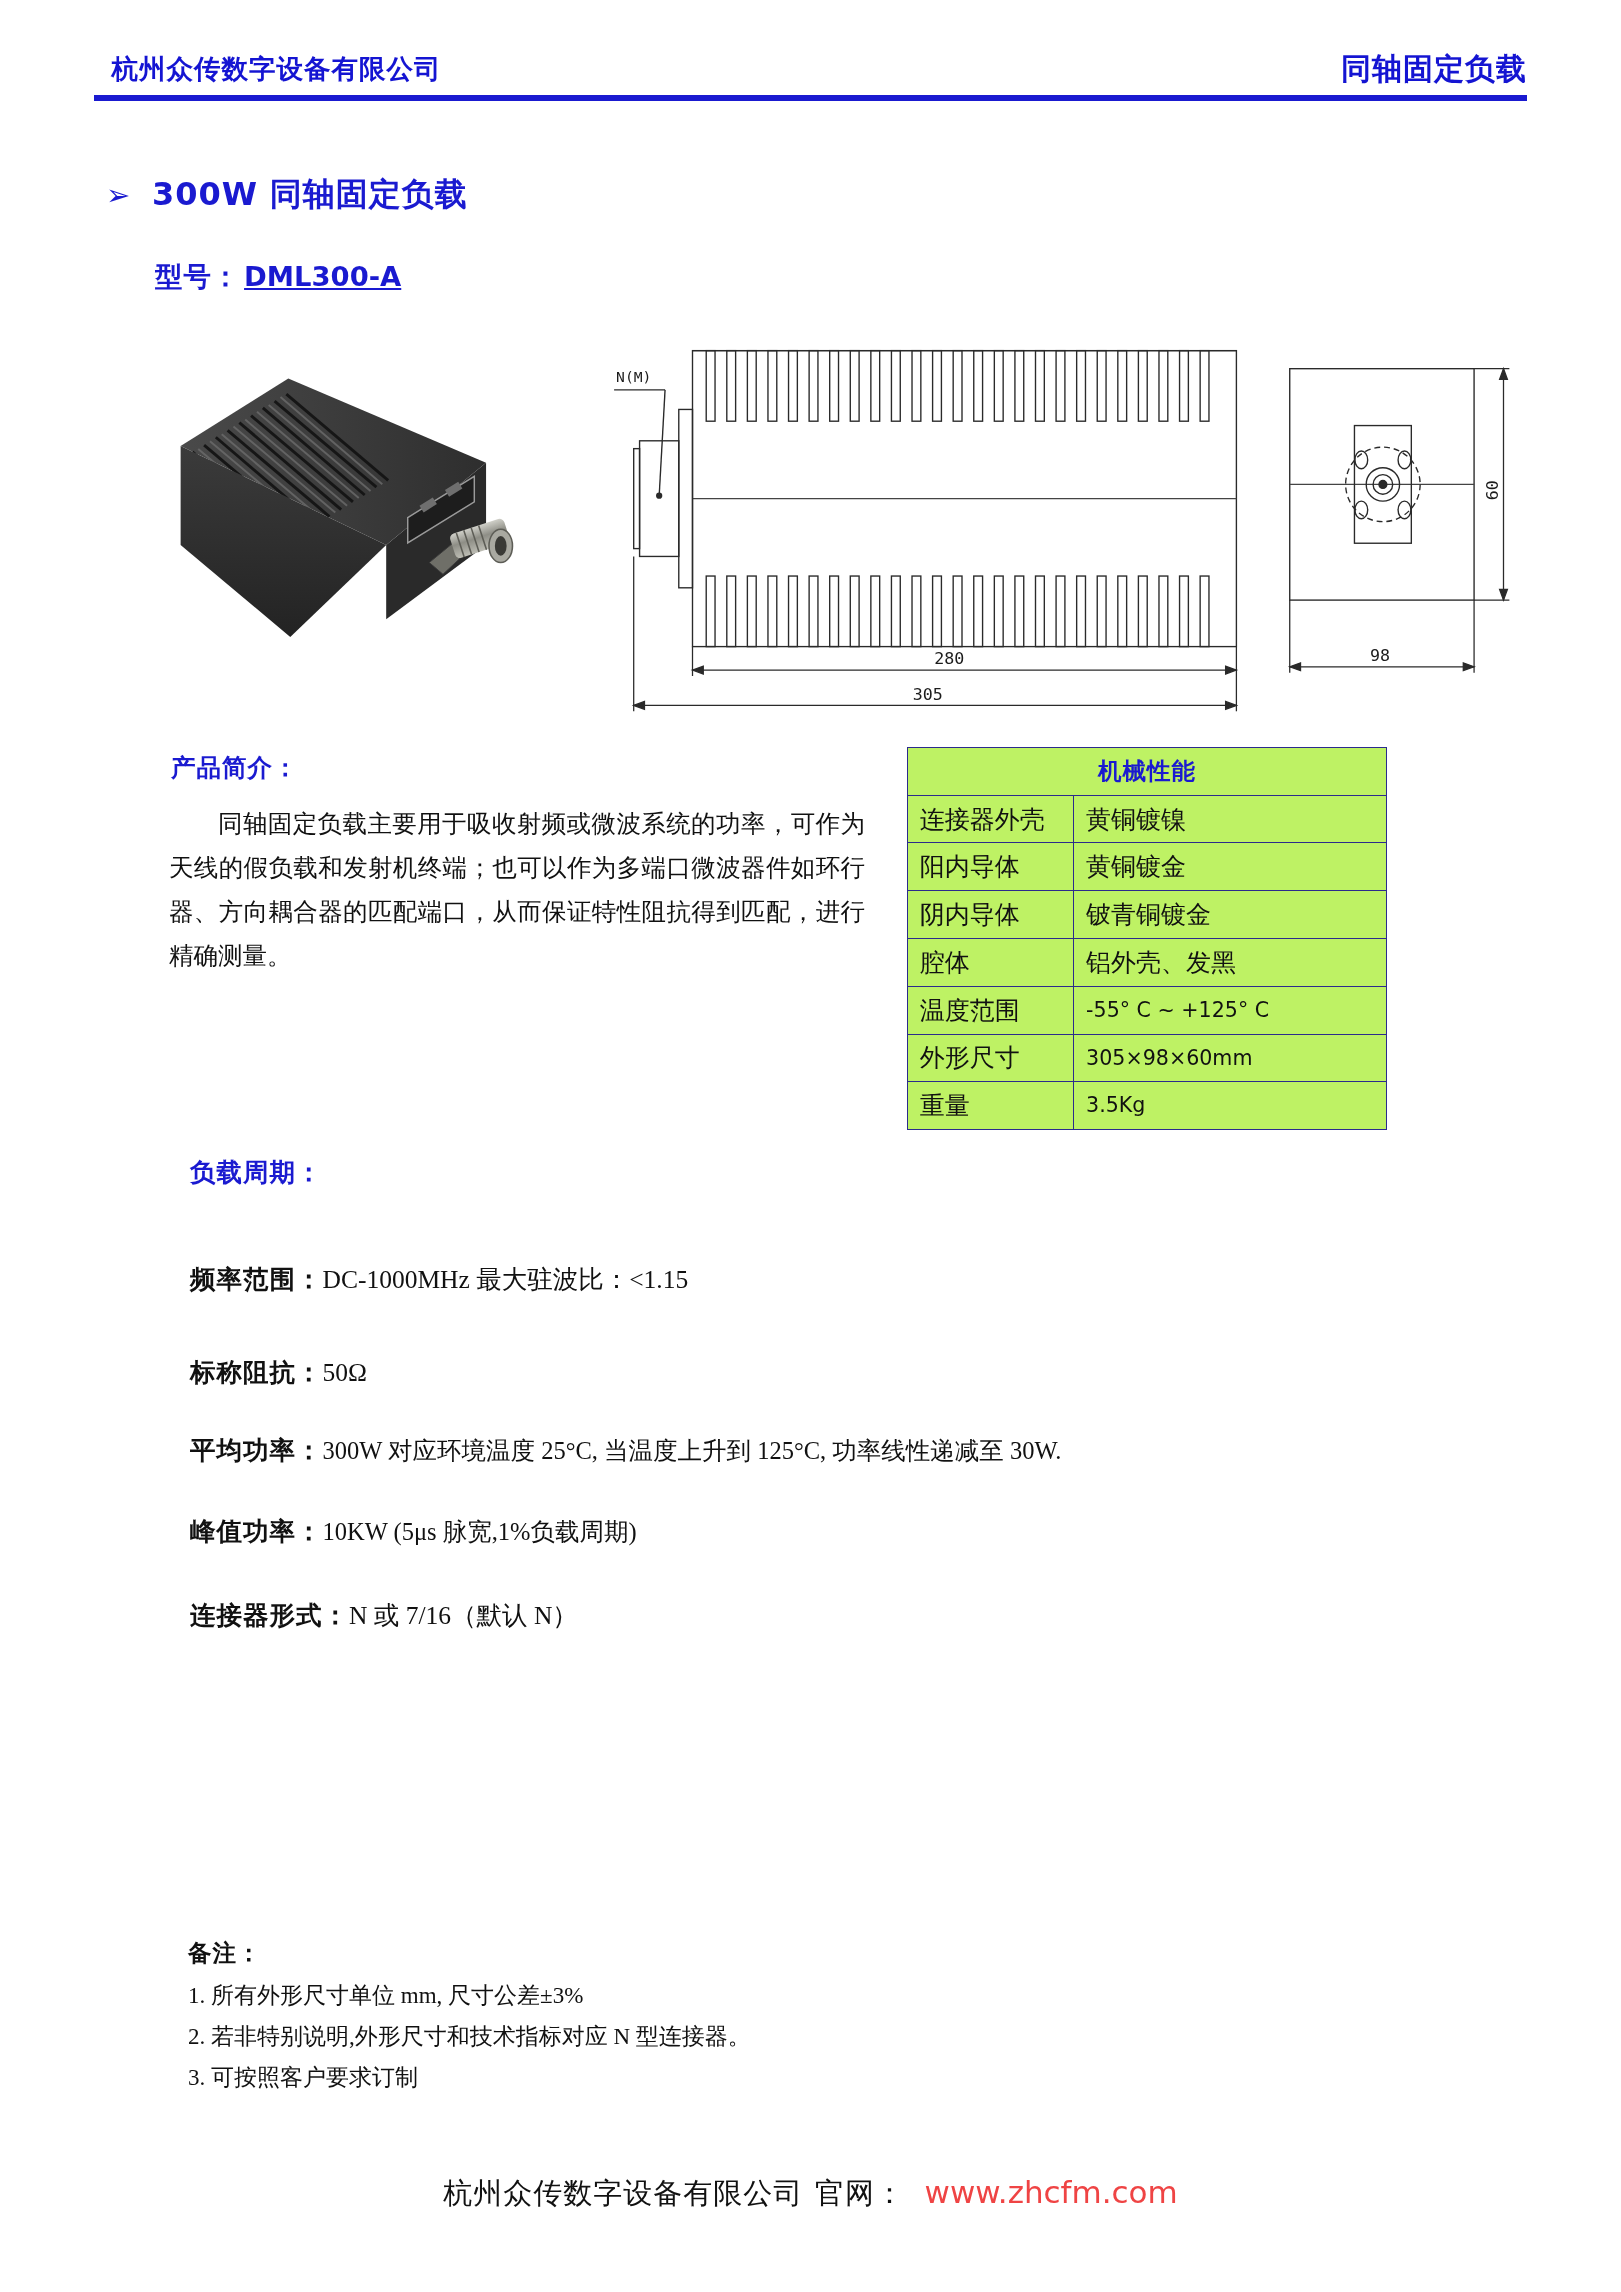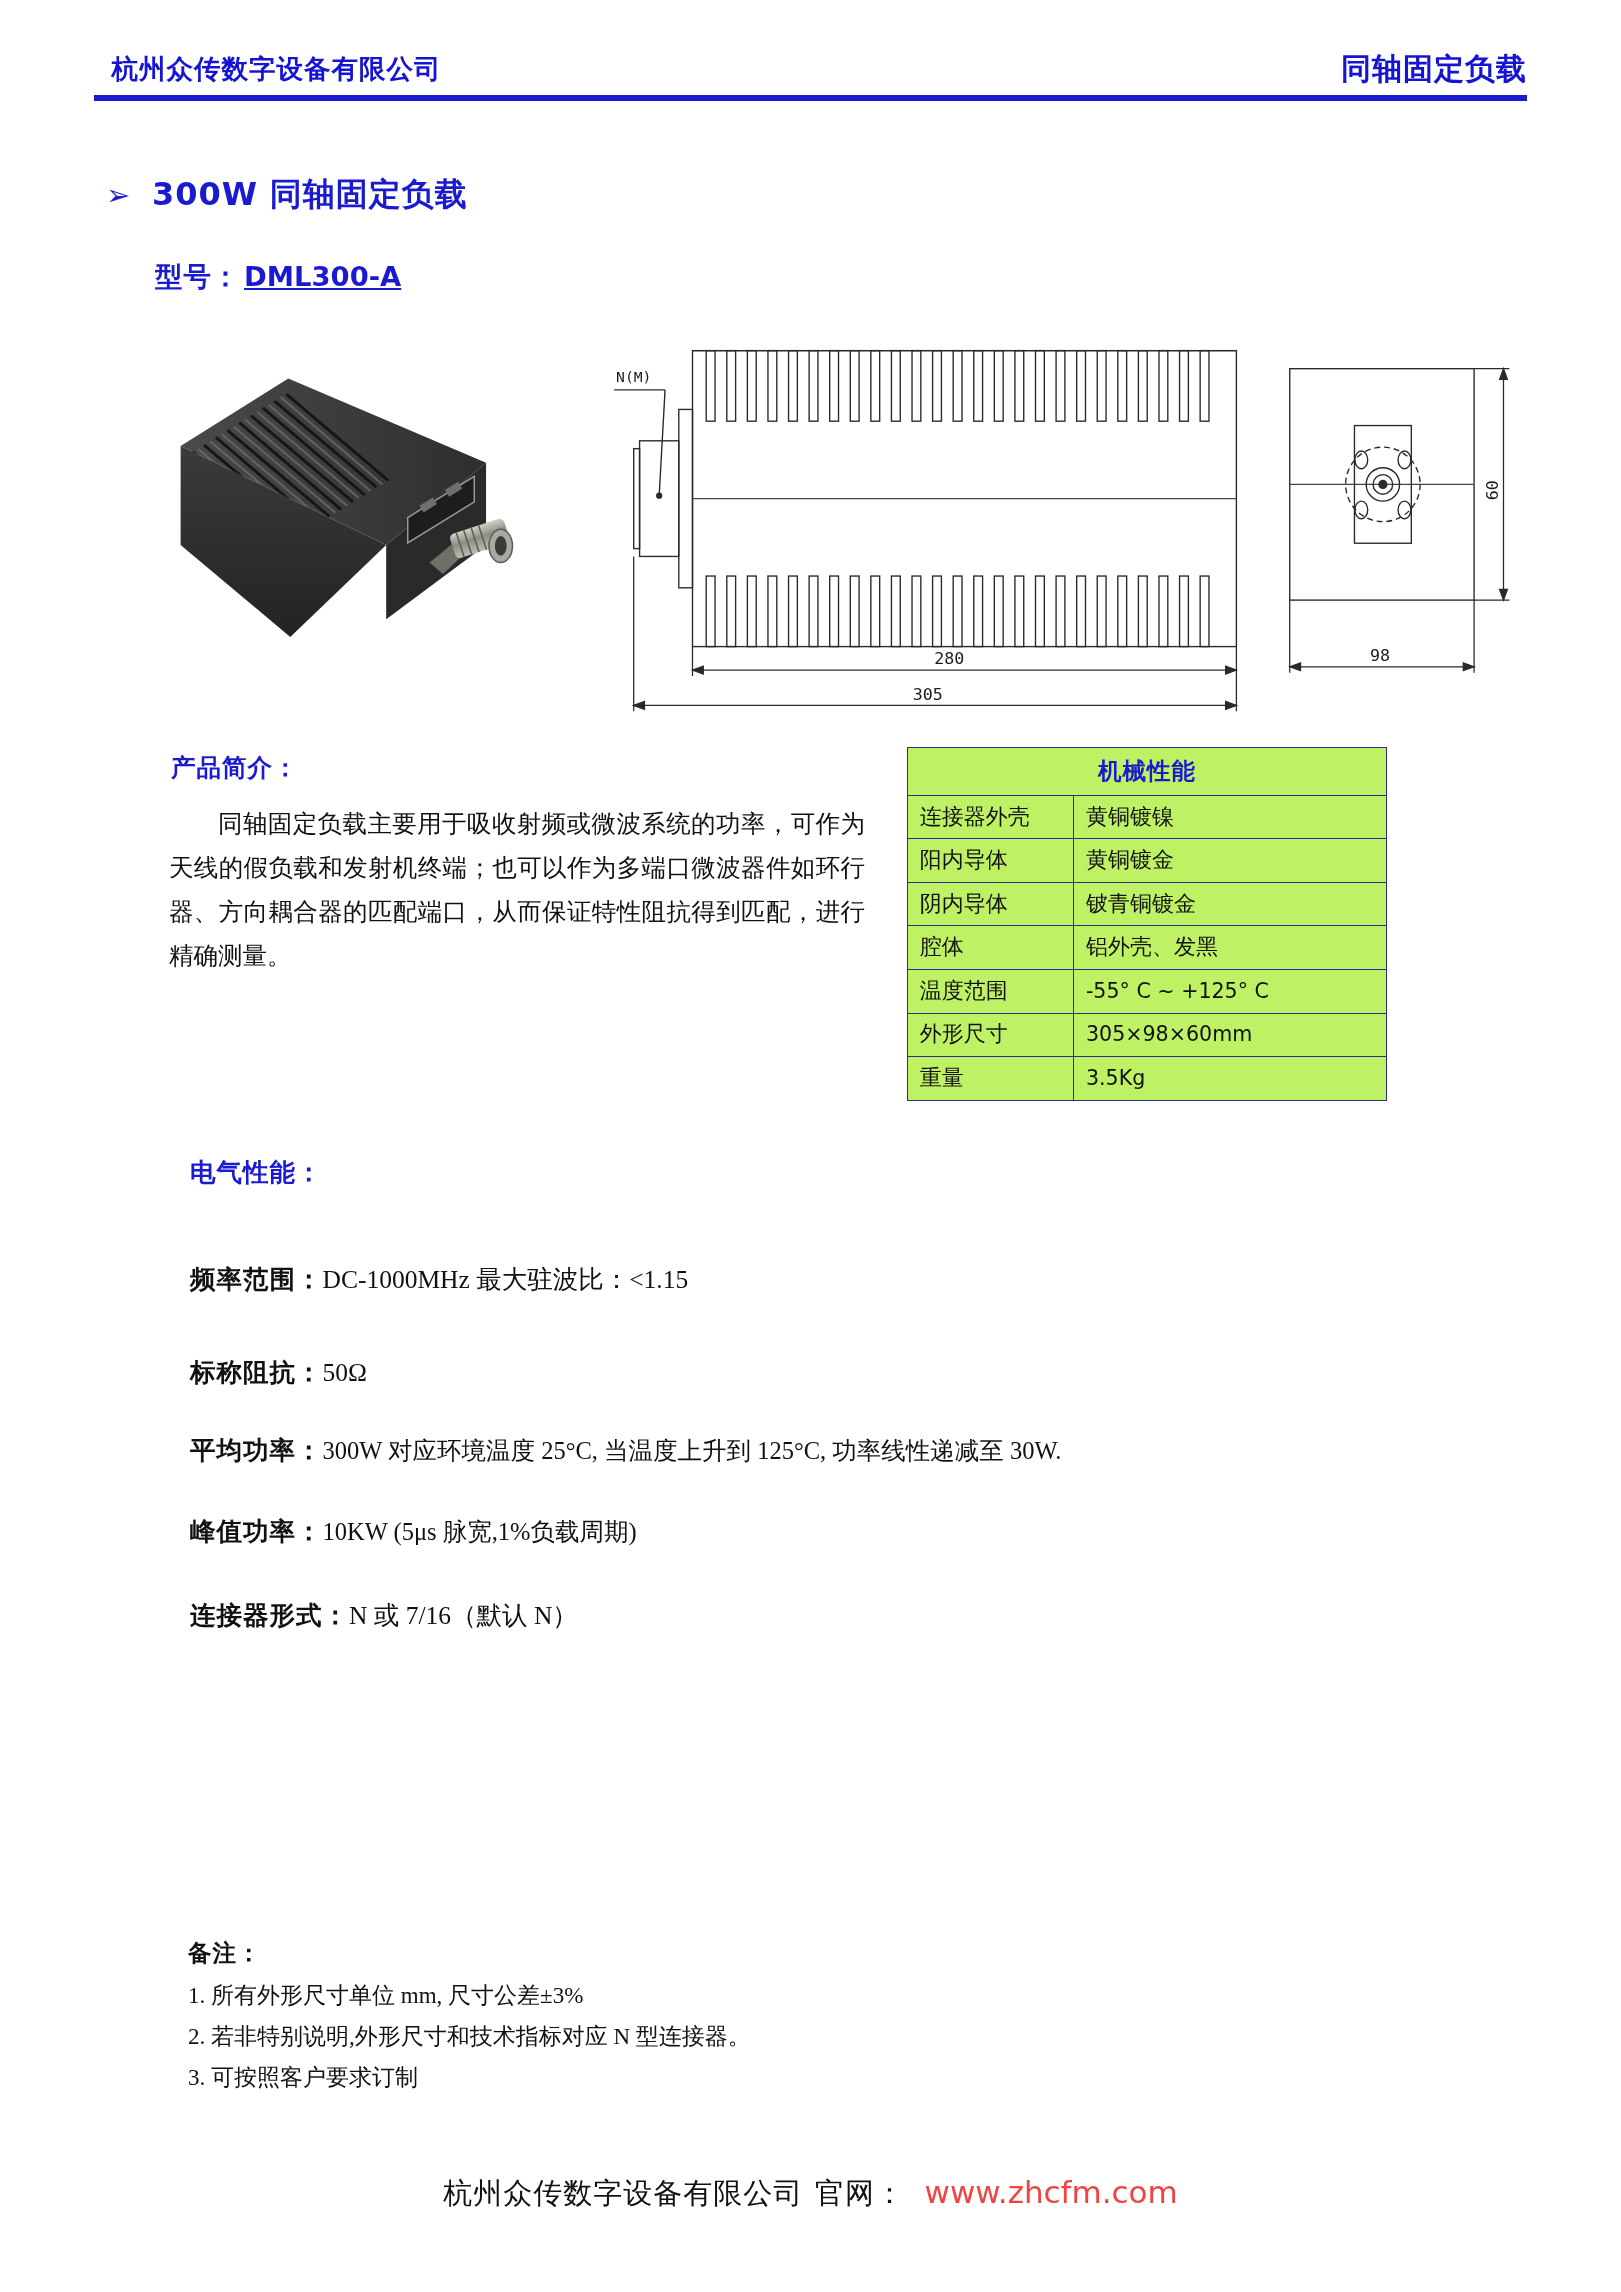--- a/index.html
+++ b/index.html
@@ -158,21 +158,21 @@
     left: 907px;
     top: 747px;
     width: 480px;
     border-collapse: collapse;
     background: #bef264;
   }
   .mech-table td, .mech-table th {
     border: 1px solid #2b2b8c;
     padding: 5.9px 11.8px;
     font-family: Liberation Sans, sans-serif;
-    font-size: 22px;
+    font-size: 25px;
     line-height: 1.4;
     color: #111111;
     height: 25.5px;
   }
   .mech-table th.mech-title {
     text-align: center;
     font-family: "DejaVu Sans", "Liberation Sans", sans-serif;
     font-weight: bold;
     font-size: 23.5px;
     color: #1a1ad0;
@@ -531,21 +531,21 @@
         <td class="k">外形尺寸</td>
         <td class="v sans">305×98×60mm</td>
       </tr>
       <tr>
         <td class="k">重量</td>
         <td class="v sans">3.5Kg</td>
       </tr>
     </tbody>
   </table>
 
-  <div class="elec-head">电气性能：</div>
+  <div class="elec-head">负载周期：</div>
 
   <div class="spec-line sl1">
     <span class="lbl">频率范围：</span><span class="val">DC-1000MHz  最大驻波比：&lt;1.15</span>
   </div>
   <div class="spec-line sl2">
     <span class="lbl">标称阻抗：</span><span class="val">50Ω</span>
   </div>
   <div class="spec-line sl3">
     <span class="lbl">平均功率：</span><span class="val">300W 对应环境温度 25°C, 当温度上升到 125°C, 功率线性递减至 30W.</span>
   </div>

